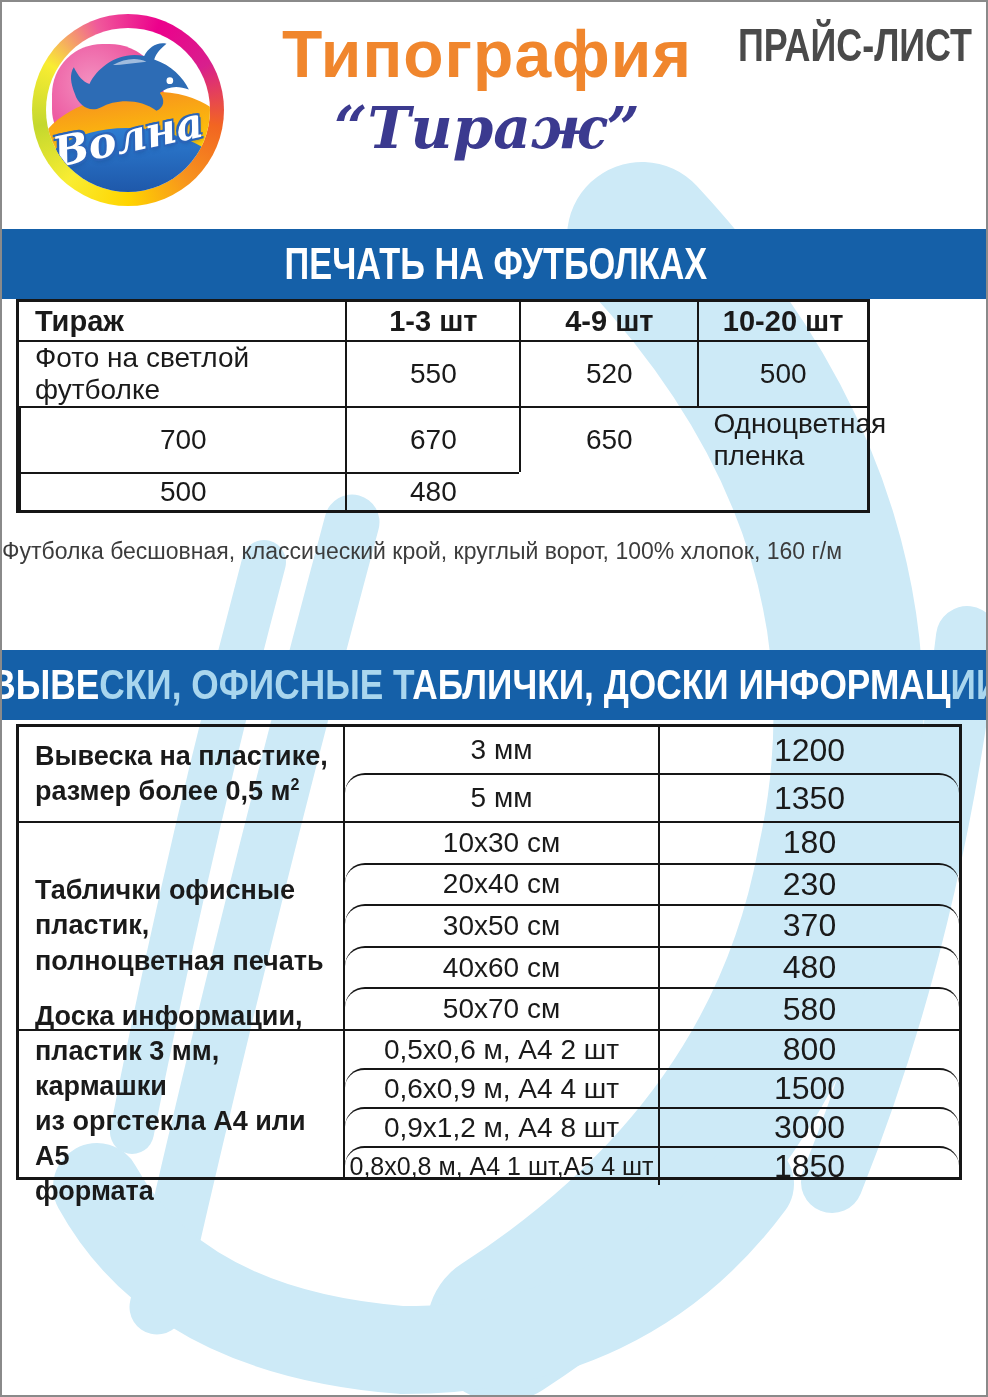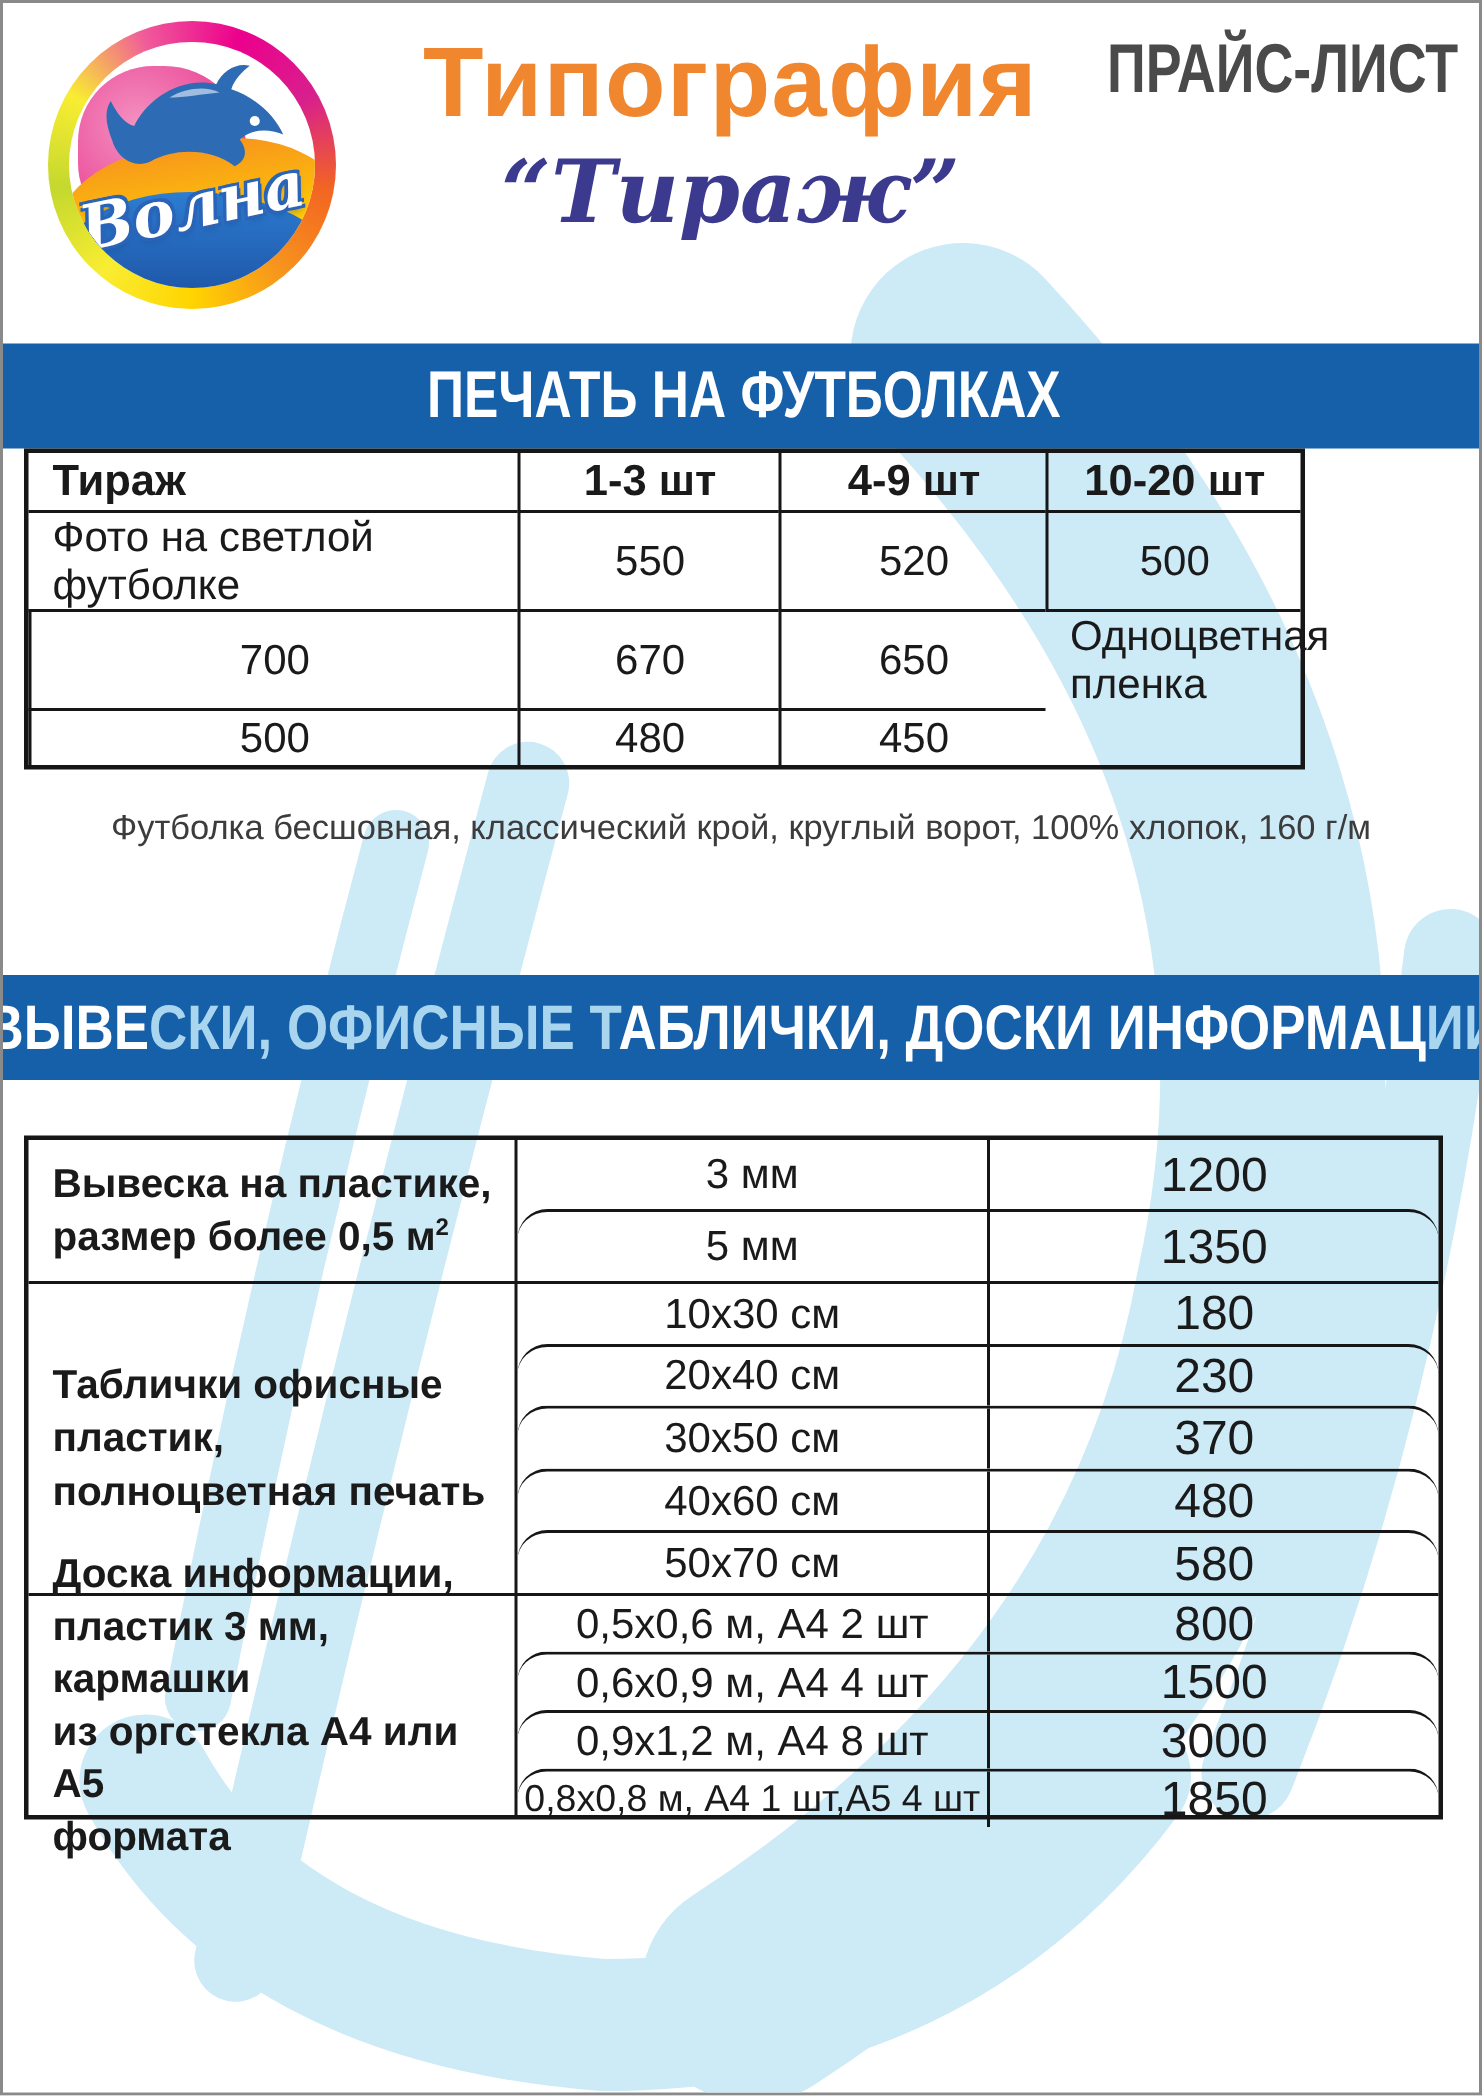--- a/index.html
+++ b/index.html
@@ -50,26 +50,26 @@
 
   
   .t1{position:absolute; left:14px; top:297px; width:854px; height:214px; box-sizing:border-box;
     border:3px solid #161616; display:grid;
     grid-template-columns:38.5% 20.5% 21% 20%; grid-auto-rows:1fr; background:transparent;}
   .t1 .cell{border-left:2px solid #161616; border-top:2px solid #161616;
     display:flex; align-items:center; justify-content:center; font-size:28px;}
   .t1 .cell.c0{border-left:none; justify-content:flex-start; padding-left:16px;}
   .t1 .cell.r0{border-top:none; font-weight:bold; font-size:29px;}
 
-  .note{position:absolute; left:0; top:536px; width:100%; text-align:center;
+  .note{position:absolute; left:0; top:536px; width:100%; text-align:left;
     font-size:23px; color:#3c3c3c;}
 
   
   .t2{position:absolute; left:14px; top:722px; width:946px; box-sizing:border-box;
-    border:3px solid #161616; background:transparent;margin-top:33px;}
+    border:3px solid #161616; background:transparent;}
   .t2-group{display:flex; border-top:2px solid #161616;}
   .t2-group:first-child{border-top:none;}
   .g1{height:94px;} .g2{height:206px;} .g3{height:146px;}
   .t2-label{width:326px; box-sizing:border-box; border-right:2px solid #161616;
     display:flex; align-items:center; padding-left:16px; padding-right:6px;
     font-weight:bold; font-size:27px; line-height:1.3;}
   .t2-label .lbl{white-space:pre-line;}
   .t2-label sup{font-size:16px; line-height:0;}
   .t2-rows{flex:1; display:flex; flex-direction:column;}
   .t2-row{flex:1; display:flex; border-top:2px solid #161616;border-radius:20px;}
@@ -135,21 +135,20 @@
       <div class="cell">520</div>
       <div class="cell">500</div>
 
       <div class="cell">700</div>
       <div class="cell">670</div>
       <div class="cell">650</div>
 
       <div class="cell c0">Одноцветная пленка</div>
       <div class="cell">500</div>
       <div class="cell">480</div>
-      <div class="cell">450</div>
     </div>
 
     <div class="note">Футболка бесшовная, классический крой, круглый ворот, 100% хлопок, 160 г/м</div>
 
     <div class="banner banner-2">
       <span class="banner-text"><span>ВЫВЕ</span><span class="lt">СКИ, ОФИСНЫЕ Т</span><span>АБЛИЧКИ, ДОСКИ ИНФОРМАЦ</span><span class="lt">ИИ</span></span>
     </div>
 
     <div class="t2">
 

